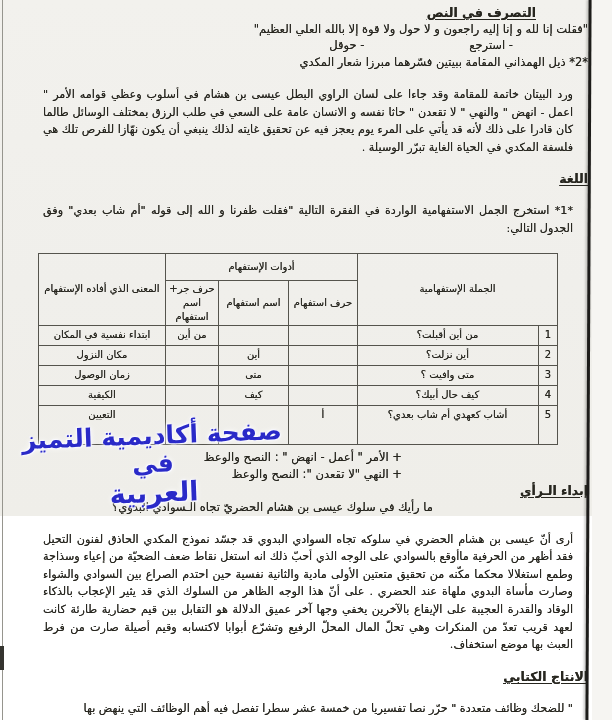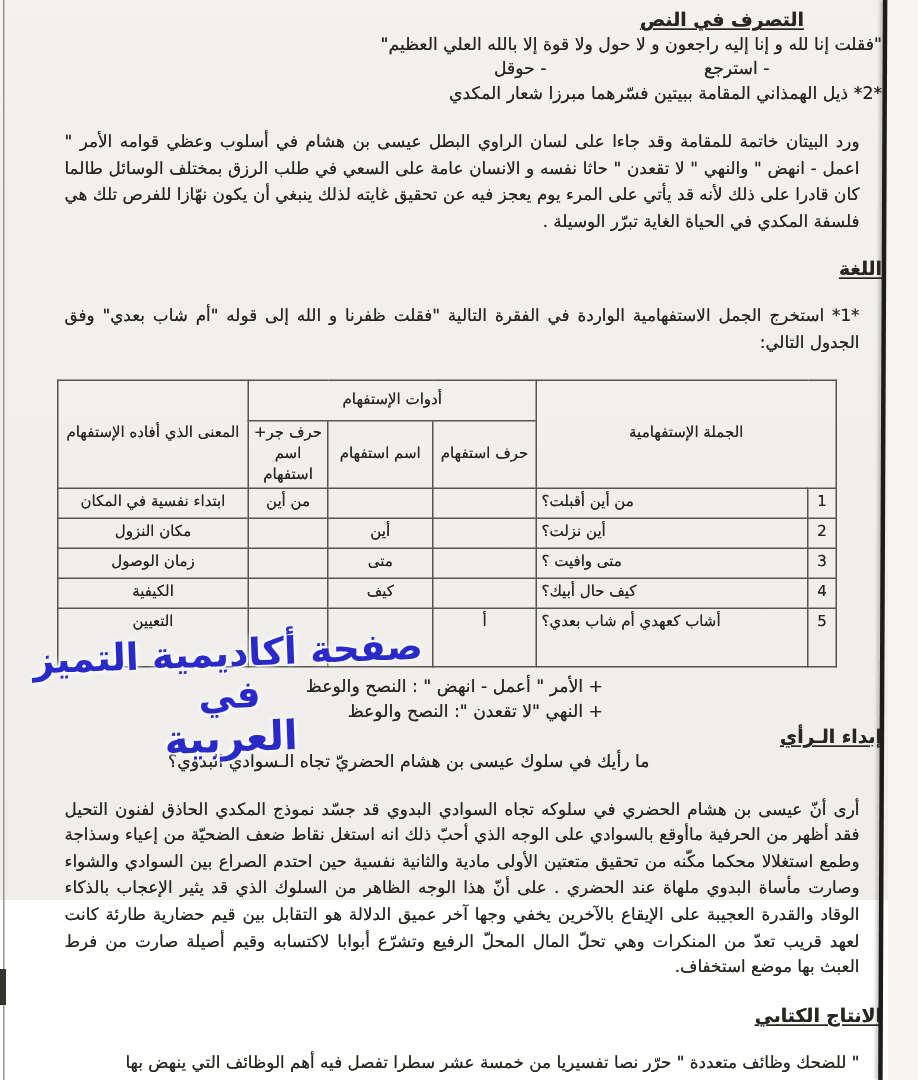--- a/index.html
+++ b/index.html
@@ -1,18 +1,18 @@
 <!DOCTYPE html>
 <html lang="ar"><head>
 <meta charset="utf-8">
 <style>
   html,body{margin:0;padding:0;background:#ffffff;}
   body{width:612px;height:720px;overflow:hidden;}
   .page{
-    position:relative;width:612px;height:600px;
+    position:relative;width:612px;height:516px;
     background:linear-gradient(180deg,#f2f1ed 0%,#f0efeb 55%,#efeee9 100%);
     font-family:"DejaVu Sans",sans-serif;color:#27261f;
   }
   
   .scan-right-area{position:absolute;top:0;left:592px;width:20px;height:720px;background:#f6f5f2;}
   .scan-right-line{position:absolute;top:0;left:587px;width:3px;height:720px;background:#1d1c1a;transform:rotate(.25deg);box-shadow:-2px 0 2px rgba(60,60,55,.25);}
   .scan-left-line{position:absolute;top:0;left:2px;width:1px;height:720px;background:#96958e;}
   .scan-left-dash{position:absolute;top:646px;left:0;width:4px;height:24px;background:#35342f;}
 
   .content{position:absolute;top:0;right:0;left:0;bottom:0;padding:5px 24px 0 28px;direction:rtl;text-align:right;}
@@ -31,21 +31,21 @@
   .step-line{margin-right:230px;}
   .mt2{margin-top:2px;} .mt3{margin-top:3px;} .mt4{margin-top:4px;} .mt5{margin-top:5px;}
 
   
   table.qtable{border-collapse:collapse;table-layout:fixed;width:519px;margin:4px 30px 0 auto;direction:rtl;}
   .qtable th,.qtable td{border:1px solid #55544d;font-size:10px;font-weight:normal;padding:1px 3px;overflow:hidden;}
   .qtable thead tr.r1 th{height:24px;}
   .qtable thead tr.r2 th{height:36px;}
   .qtable th{text-align:center;vertical-align:middle;line-height:14px;}
   .qtable td{height:17px;vertical-align:top;text-align:center;line-height:15px;}
-  .qtable td.sent{text-align:left;padding-right:4px;}
+  .qtable td.sent{text-align:center;padding-right:4px;}
   .qtable td.num{text-align:center;padding:1px 1px;}
   .qtable tr.tall td{height:36px;}
 
   
   .watermark{
     position:absolute;top:422px;left:2px;width:302px;text-align:center;
     transform:rotate(-2.2deg);color:#2a2ac8;font-weight:bold;direction:rtl;
     text-shadow:0 0 3px #ffffff,0 0 6px #ffffff,1px 1px 0 #f4f4ff,-1px -1px 0 #f4f4ff,0 0 1px #4646d8;
     pointer-events:none;
   }

